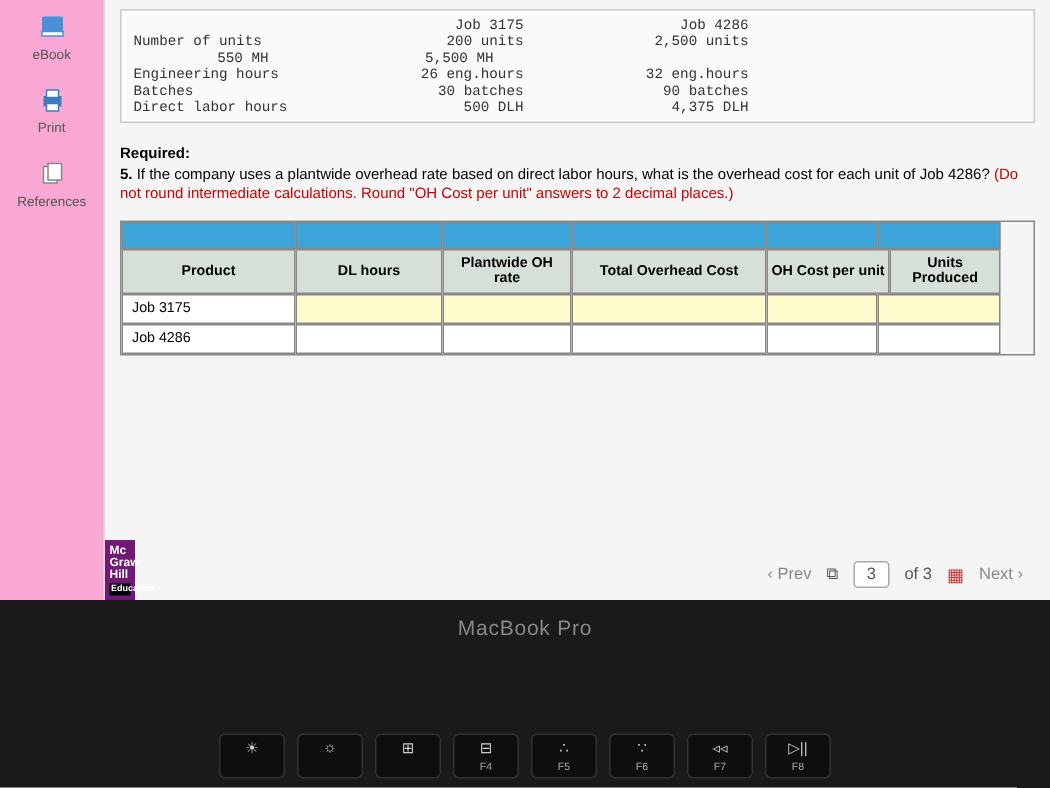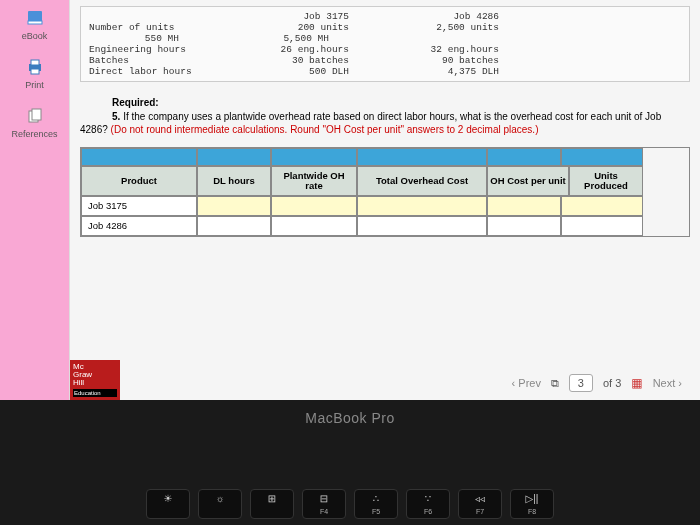--- a/index.html
+++ b/index.html
@@ -42,35 +42,35 @@
     margin-bottom: 14px;
     font-family: "Courier New", monospace;
     font-size: 9.5px;
     color: #333;
   }
   .data-row { display: flex; }
   .data-row .c1 { width: 170px; }
   .data-row .c2 { width: 120px; text-align: right; padding-right: 30px; }
   .data-row .c3 { width: 120px; text-align: right; }
   .required-block { font-size: 10px; line-height: 1.35; margin-bottom: 10px; }
-  .required-block b { font-weight: bold; margin-left: 32px; }
+  .required-block b { font-weight: bold; }
   .red-note { color: #cc0000; }
   .answer-table {
     border: 1px solid #888;
     font-size: 9.5px;
     margin-bottom: 8px;
   }
   .blue-row { display: flex; }
   .blue-row .bcell {
     background: #3da5d9;
     border: 1px solid #888;
     height: 18px;
   }
   .w1 { width: 116px; }
-  .w2 { width: 74px; }
+  .w2 { width: 98px; }
   .w3 { width: 86px; }
   .w4 { width: 130px; }
   .w5 { width: 74px; }
   .w6 { width: 82px; }
   .hdr-row { display: flex; }
   .hdr-row .hcell {
     background: #d6dfd8;
     border: 1px solid #888;
     padding: 4px 2px;
     text-align: center;
@@ -104,25 +104,25 @@
     border: 1px solid #aaa;
     padding: 2px 8px;
     background: #fff;
     border-radius: 3px;
   }
   .pager .grid-icon { color: #c33; font-size: 12px; }
   .logo {
     position: absolute;
     left: 0;
     bottom: 0;
-    width: 50px;
-    background: #b91c1c;
+    width: 20px;
+    background: #701a75;
     color: #fff;
     font-size: 8px;
-    font-weight: normal;
+    font-weight: bold;
     line-height: 1.05;
     padding: 3px;
   }
   .logo .edu { background:#000; font-size:6px; padding:1px; margin-top:1px; }
   .laptop-label {
     position: absolute;
     top: 410px;
     width: 100%;
     text-align: center;
     color: #888;

